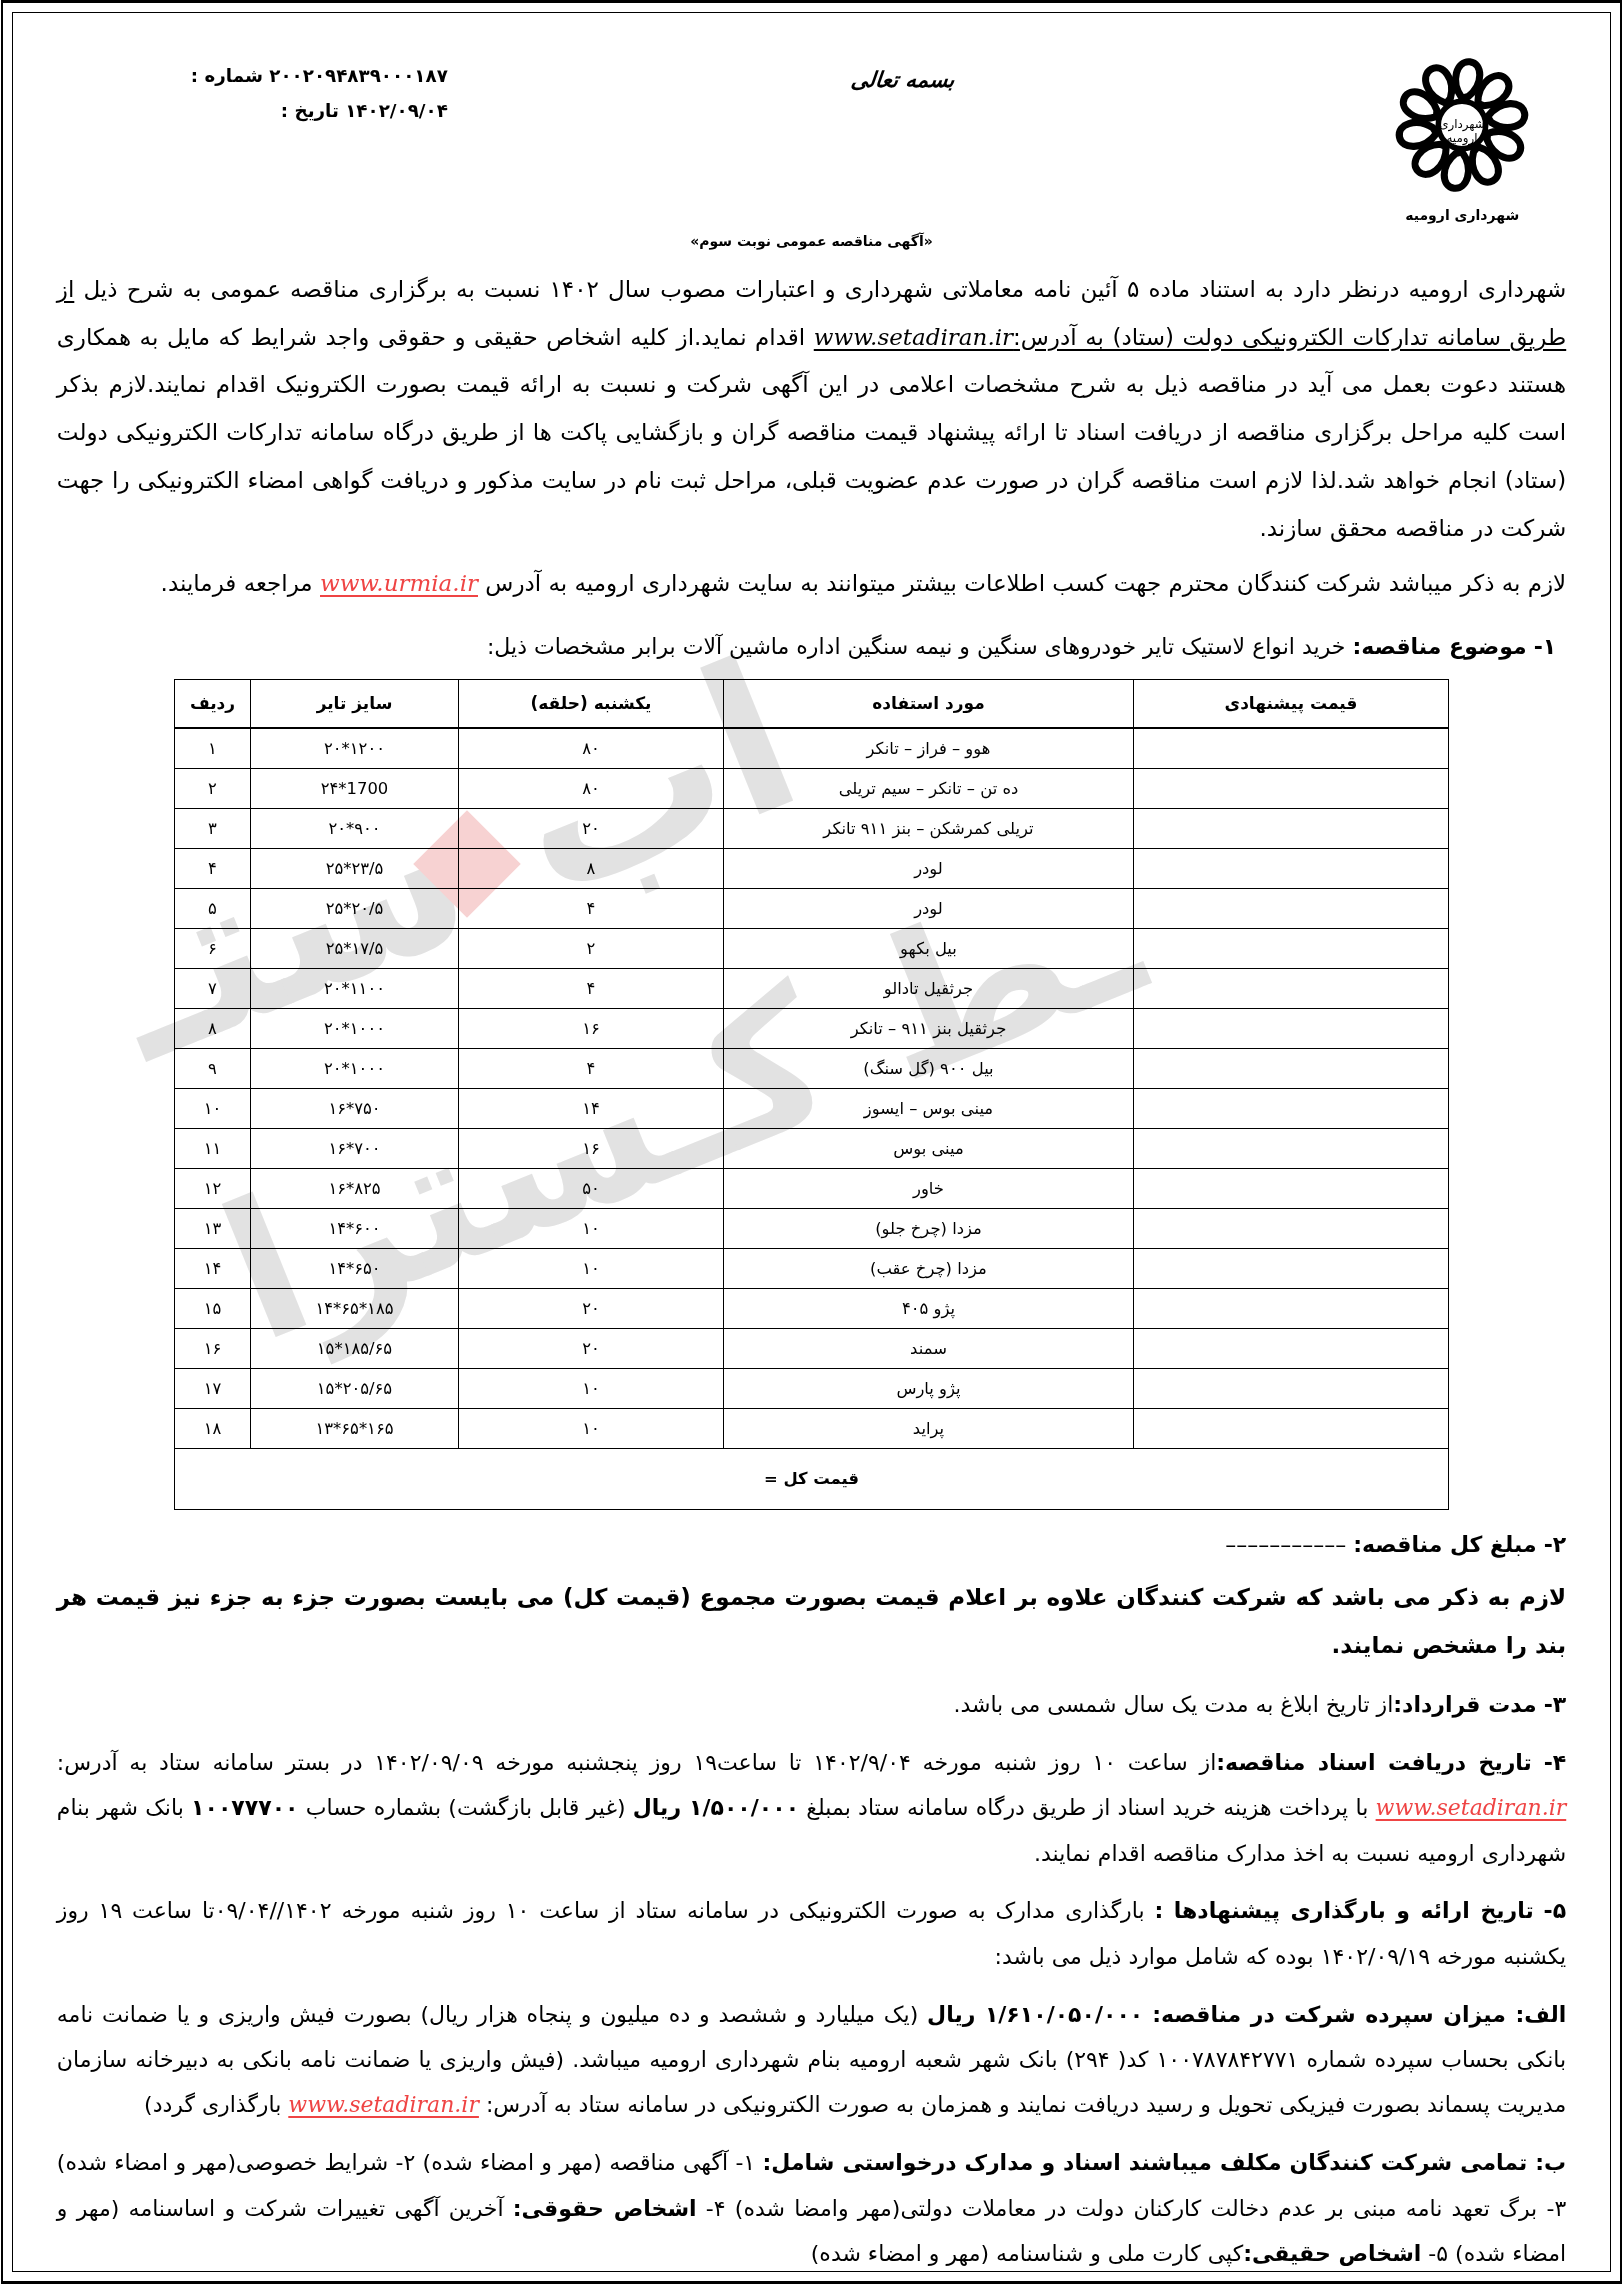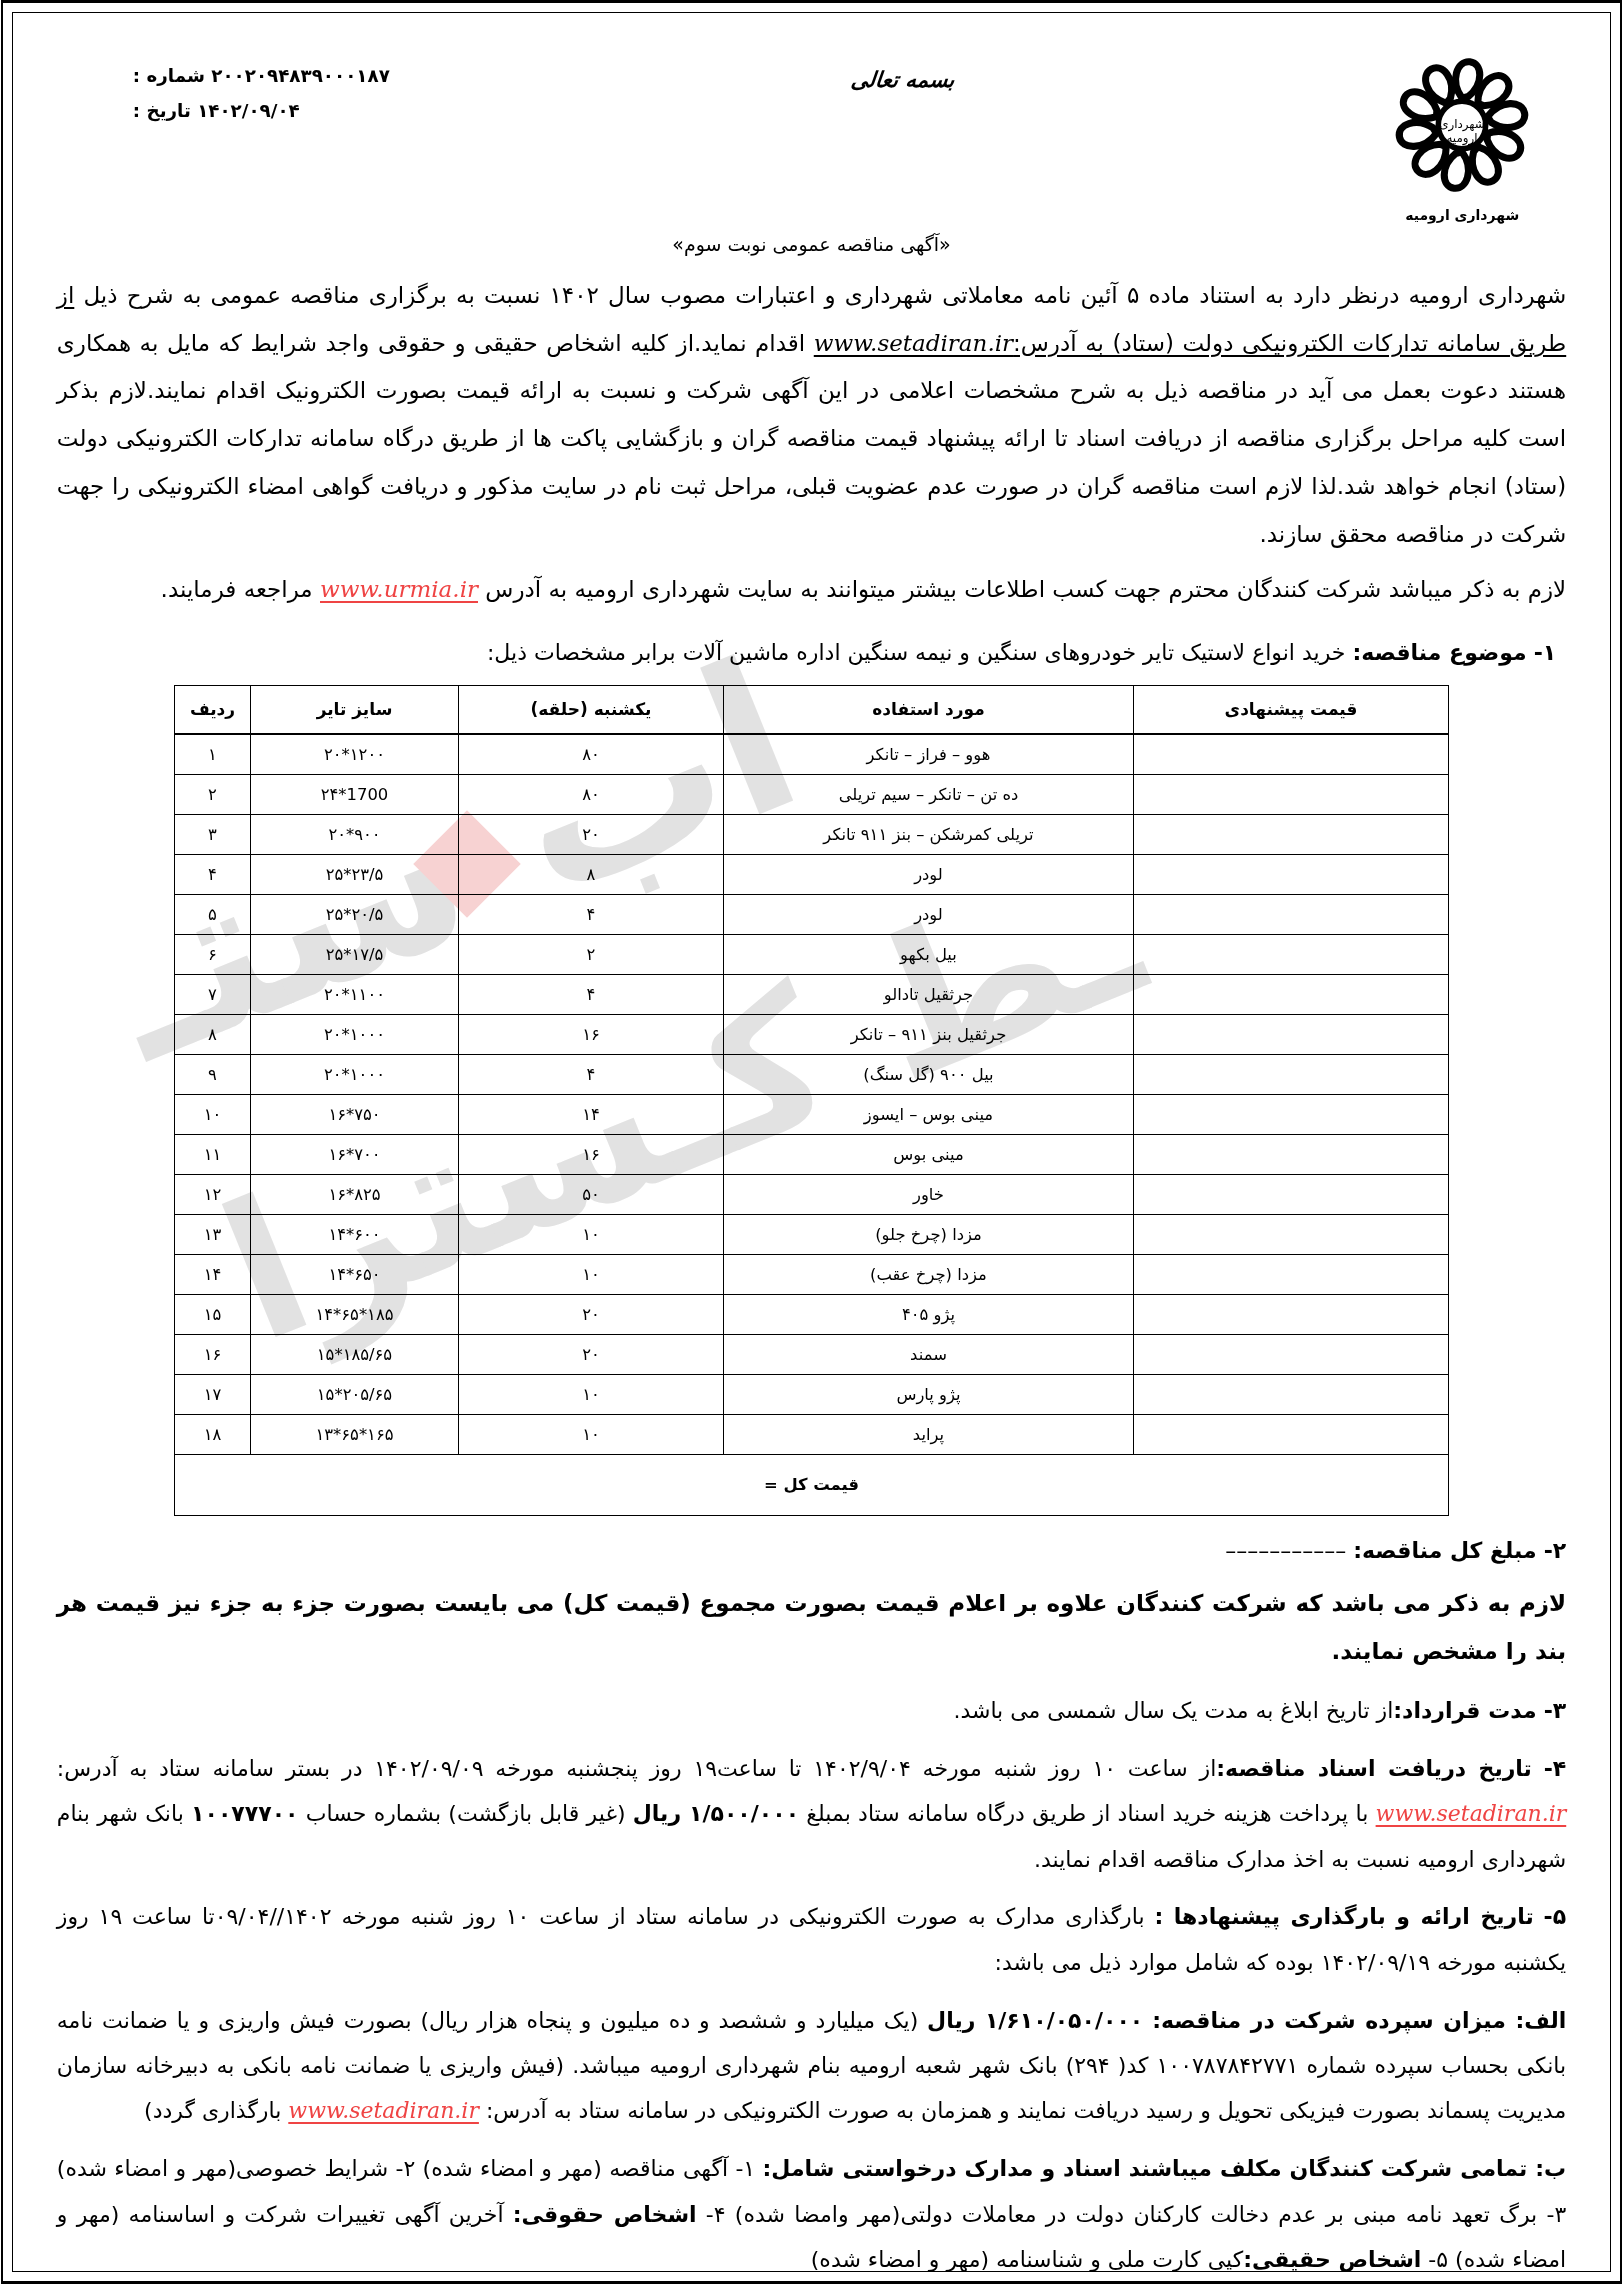--- a/index.html
+++ b/index.html
@@ -84,21 +84,21 @@
     padding-top: 23px;
     text-align: left;
     direction: rtl;
   }
   .meta-line {
     font-size: 18.3px;
     font-weight: 700;
     letter-spacing: 0.3px;
     margin-bottom: 14px;
     white-space: nowrap;
-    text-align: left;
+    text-align: right;
     padding-left: 76px;
   }
   .meta-label { font-weight: 700; }
   .meta-value { font-weight: 700; }
 
   .header-center {
     order: 2;
     flex: 1;
     text-align: center;
     padding-top: 25px;
@@ -121,22 +121,22 @@
   .logo-mark { display:block; margin: 0 auto; }
   .logo-caption {
     font-size: 14px;
     font-weight: 700;
     margin-top: 3.8px;
   }
 
   
   .doc-title {
     text-align: center;
-    font-size: 19px;
-    font-weight: 400;
+    font-size: 14px;
+    font-weight: 700;
     margin: 2.5px 0 16.4px 0;
     letter-spacing: 0.3px;
   }
 
   
   .para {
     font-size: 23px;
     line-height: 2.08;
     text-align: justify;
     text-align-last: right;

